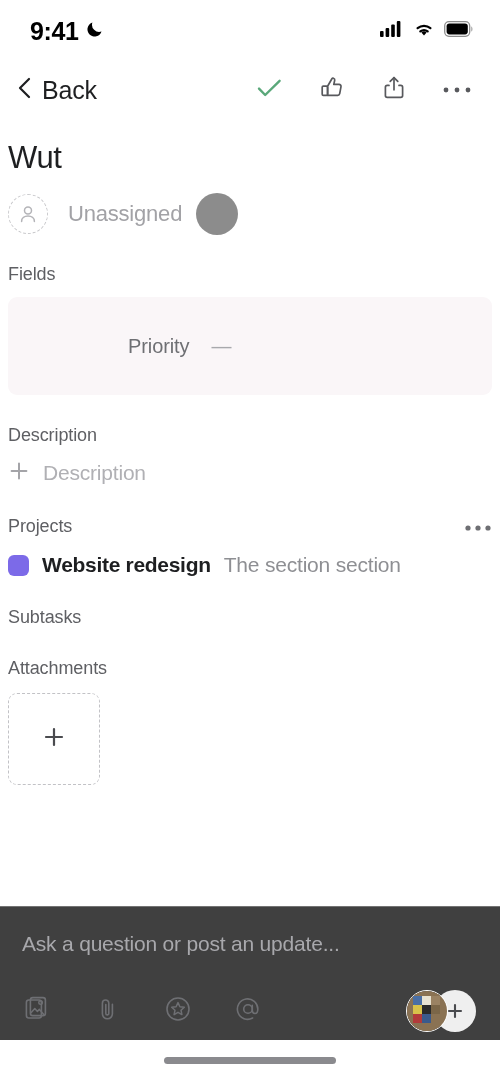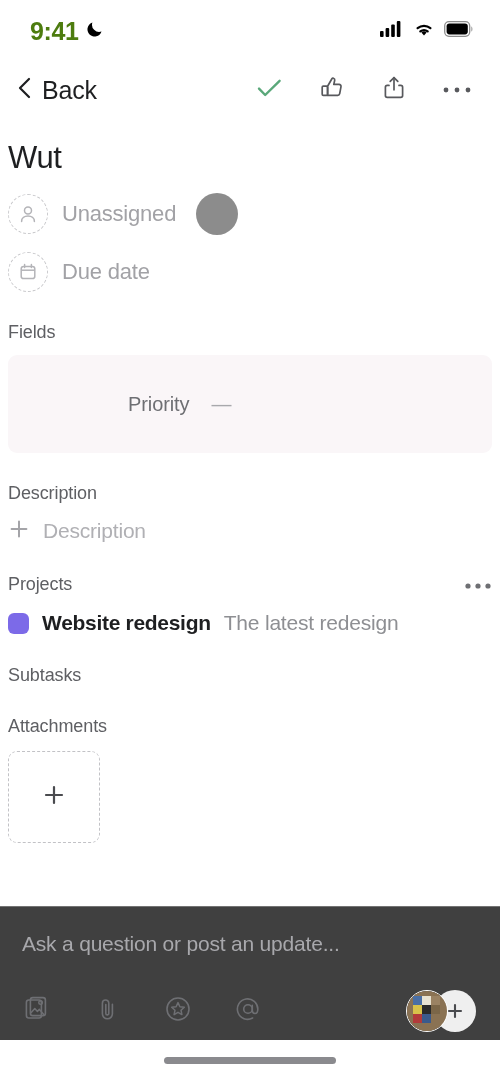--- a/index.html
+++ b/index.html
@@ -32,21 +32,21 @@
     padding: 0 26px 0 30px;
   }
   .status-left {
     display: flex;
     align-items: center;
     gap: 7px;
   }
   .status-time {
     font-size: 25px;
     font-weight: bold;
-    color: #4d7c0f;
+    color: #000000;
     letter-spacing: -0.4px;
   }
   .moon-icon { display: block; }
   .status-right {
     display: flex;
     align-items: center;
     gap: 9px;
   }
 
   
@@ -99,21 +99,21 @@
   .task-title {
     font-size: 31px;
     color: #1e1f21;
     margin-top: 22px;
     letter-spacing: -0.3px;
   }
 
   .meta-row {
     display: flex;
     align-items: center;
-    gap: 14px;
+    gap: 20px;
     margin-top: 18px;
     cursor: pointer;
   }
   .dashed-circle {
     width: 40px;
     height: 40px;
     border-radius: 50%;
     border: 1.6px dashed #c9c9cc;
     display: flex;
     align-items: center;
@@ -384,30 +384,20 @@
     <div class="meta-row">
       <span class="dashed-circle">
         <svg width="22" height="22" viewBox="0 0 22 22">
           <circle cx="11" cy="7.4" r="3.5" stroke="#b4b4b8" stroke-width="1.5" fill="none"></circle>
           <path d="M4.6 18.4c0-3.5 2.9-5.4 6.4-5.4s6.4 1.9 6.4 5.4" stroke="#b4b4b8" stroke-width="1.5" fill="none" stroke-linecap="round"></path>
         </svg>
       </span>
       <span class="meta-label">Unassigned</span>
     </div>
 
-    <div class="meta-row">
-      <span class="dashed-circle">
-        <svg width="22" height="22" viewBox="0 0 22 22">
-          <rect x="4.2" y="5.4" width="13.6" height="12.2" rx="2.4" stroke="#b4b4b8" stroke-width="1.5" fill="none"></rect>
-          <path d="M4.2 9.2h13.6" stroke="#b4b4b8" stroke-width="1.5" fill="none"></path>
-          <path d="M7.6 3.6v3M14.4 3.6v3" stroke="#b4b4b8" stroke-width="1.5" fill="none" stroke-linecap="round"></path>
-        </svg>
-      </span>
-      <span class="meta-label">Due date</span>
-    </div>
 
     <div class="section-head">Fields</div>
     <div class="fields-card" id="fields-card" style="background: rgb(250, 246, 248);">
       <span class="field-name">Priority</span>
       <span class="field-value">—</span>
     </div>
 
     <div class="section-head">Description</div>
     <div class="add-row">
       <span>
@@ -424,21 +414,21 @@
         <svg width="28" height="8" viewBox="0 0 28 8">
           <circle cx="4" cy="4" r="2.6" fill="#6e6f73"></circle>
           <circle cx="14" cy="4" r="2.6" fill="#6e6f73"></circle>
           <circle cx="24" cy="4" r="2.6" fill="#6e6f73"></circle>
         </svg>
       </span>
     </div>
     <div class="project-row">
       <span class="project-swatch" id="project-swatch" style="background: rgb(124, 106, 232);"></span>
       <span class="project-name">Website redesign</span>
-      <span class="project-section">The latest redesign</span>
+      <span class="project-section">The section section</span>
     </div>
 
     <div class="section-head">Subtasks</div>
 
     <div class="section-head">Attachments</div>
     <div class="attach-box">
       <span>
         <svg width="28" height="28" viewBox="0 0 28 28">
           <path d="M14 6v16M6 14h16" stroke="#4a4b4f" stroke-width="2.2" stroke-linecap="round"></path>
         </svg>

